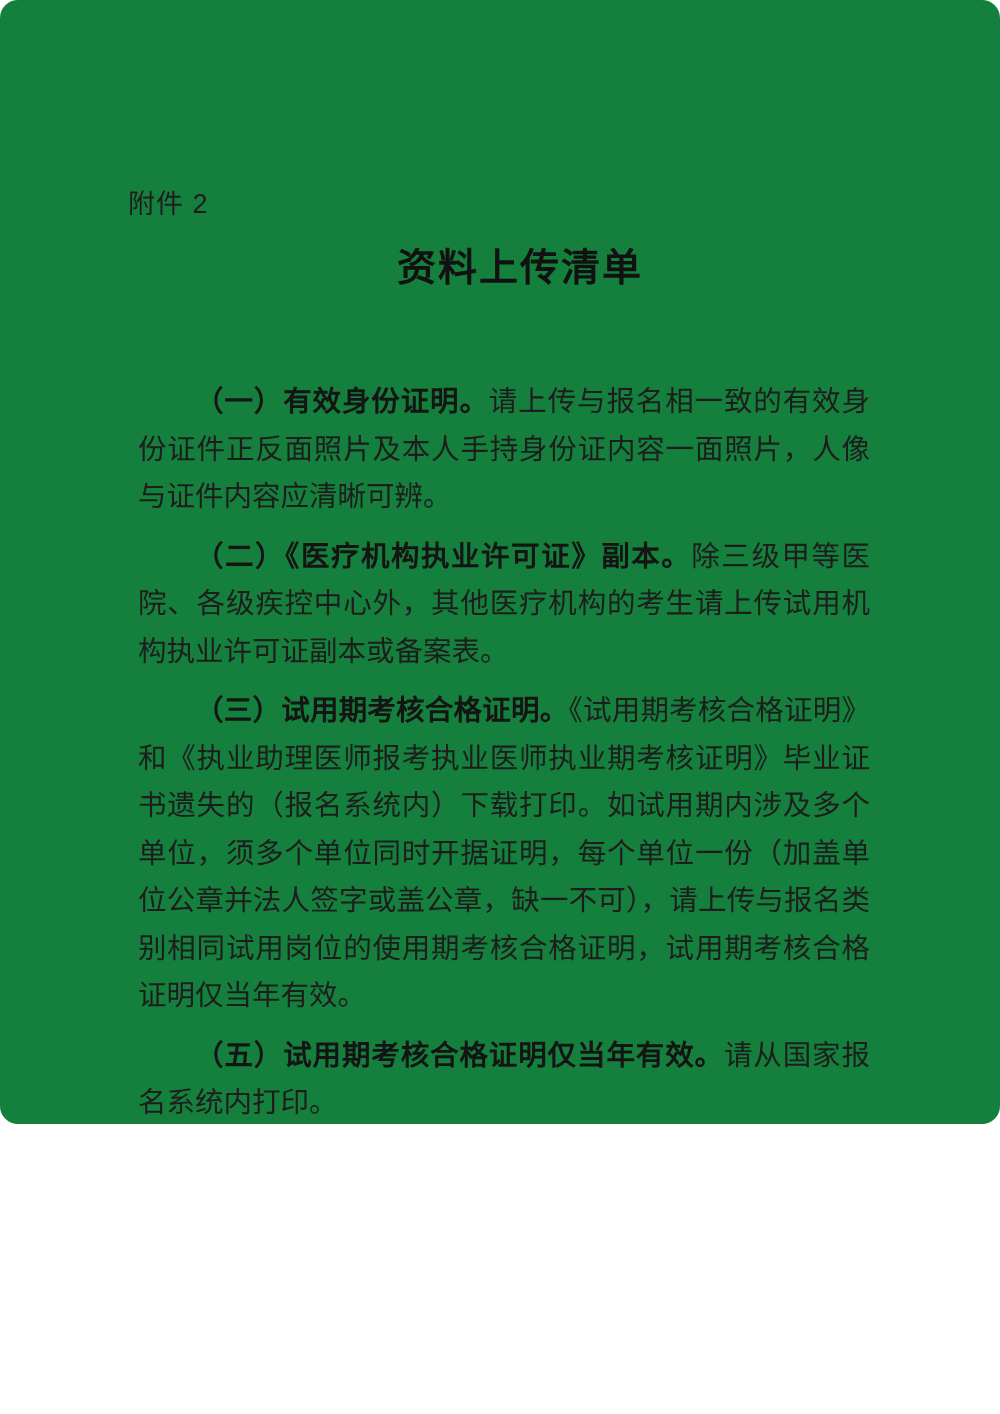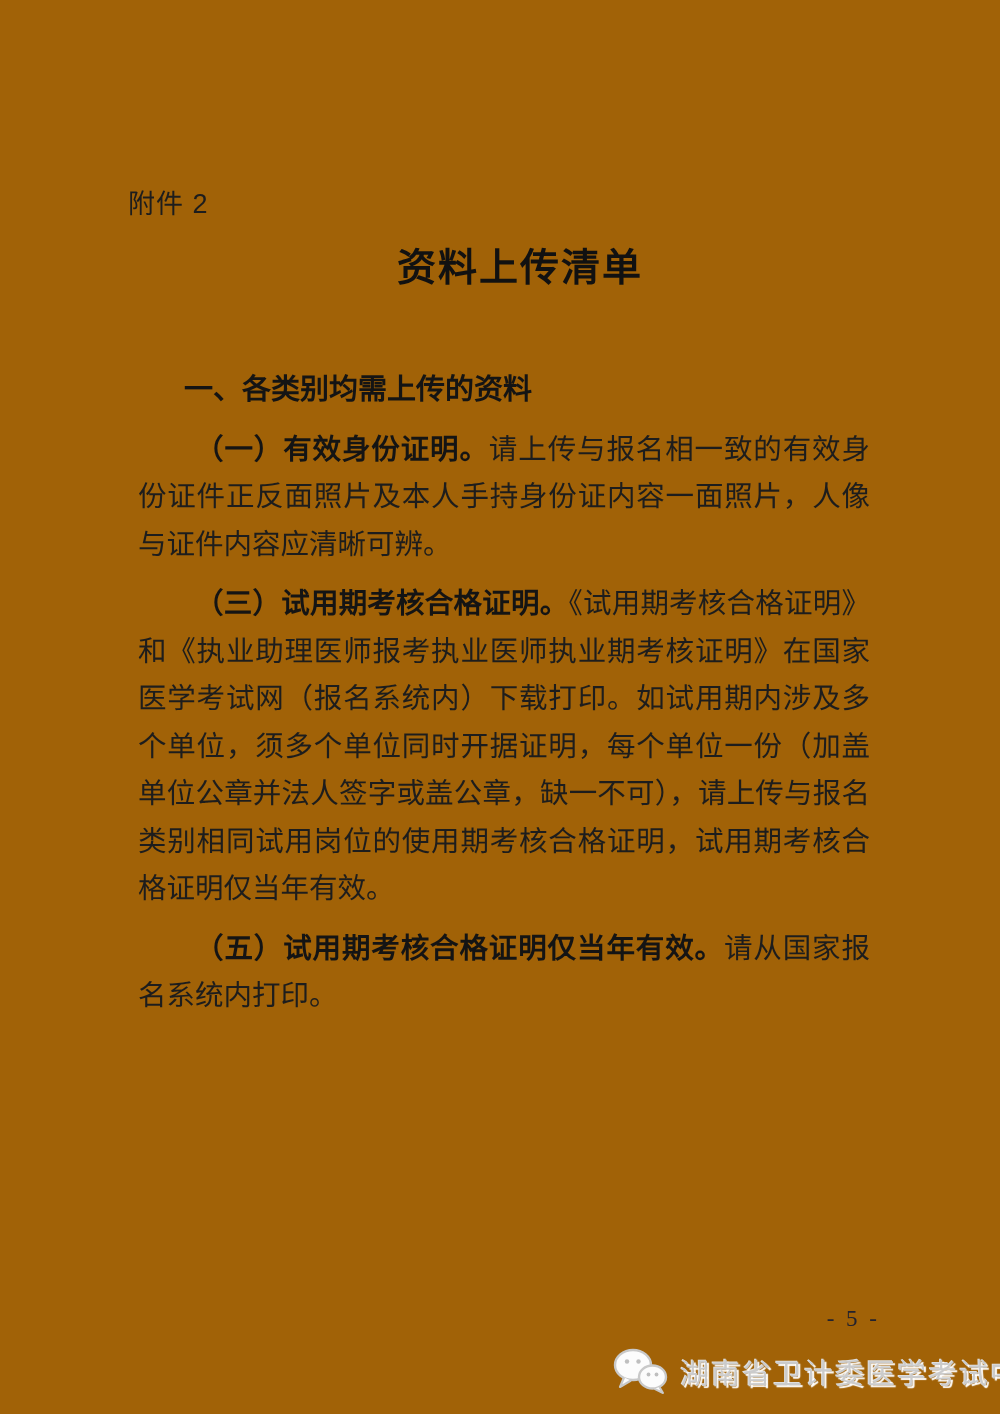--- a/index.html
+++ b/index.html
@@ -3,25 +3,26 @@
 <meta charset="utf-8">
 <style>
   html, body {
     margin: 0;
     padding: 0;
     background: #ffffff;
   }
   .page {
     position: relative;
     width: 1000px;
-    height: 1414px;
-    background: #a16207;
+    height: 1124px;
+    background: #15803d;
     overflow: hidden;
     font-family: "Liberation Serif", "DejaVu Serif", serif;
     color: #1d1d1d;
+    border-radius: 18px;
   }
   .attachment-label {
     position: absolute;
     left: 128px;
     top: 182px;
     font-size: 27px;
     font-family: "Liberation Sans", "DejaVu Sans", sans-serif;
     color: #1d1d1d;
     letter-spacing: 1px;
   }
@@ -99,26 +100,26 @@
 <body>
 
 <div class="page">
 
   <div class="attachment-label">附件 2</div>
 
   <h1 class="doc-title">资料上传清单</h1>
 
   <div class="doc-body">
 
-    <h2 class="section-heading">一、各类别均需上传的资料</h2>
 
     <p class="para"><b class="lead">（一）有效身份证明。</b><span>请上传与报名相一致的有效身份证件正反面照片及本人手持身份证内容一面照片，人像与证件内容应清晰可辨。</span></p>
 
+    <p class="para"><b class="lead">（二）《医疗机构执业许可证》副本。</b><span>除三级甲等医院、各级疾控中心外，其他医疗机构的考生请上传试用机构执业许可证副本或备案表。</span></p>
 
-    <p class="para"><b class="lead">（三）试用期考核合格证明。</b><span>《试用期考核合格证明》和《执业助理医师报考执业医师执业期考核证明》在国家医学考试网（报名系统内）下载打印。如试用期内涉及多个单位，须多个单位同时开据证明，每个单位一份（加盖单位公章并法人签字或盖公章，缺一不可），请上传与报名类别相同试用岗位的使用期考核合格证明，试用期考核合格证明仅当年有效。</span></p>
+    <p class="para"><b class="lead">（三）试用期考核合格证明。</b><span>《试用期考核合格证明》和《执业助理医师报考执业医师执业期考核证明》毕业证书遗失的（报名系统内）下载打印。如试用期内涉及多个单位，须多个单位同时开据证明，每个单位一份（加盖单位公章并法人签字或盖公章，缺一不可），请上传与报名类别相同试用岗位的使用期考核合格证明，试用期考核合格证明仅当年有效。</span></p>
 
 
     <p class="para"><b class="lead">（五）试用期考核合格证明仅当年有效。</b><span>请从国家报名系统内打印。</span></p>
 
   </div>
 
   <div class="page-number">- 5 -</div>
 
   <div class="watermark">
     <svg class="wechat-icon" width="56" height="50" viewBox="0 0 56 50" aria-hidden="true">

